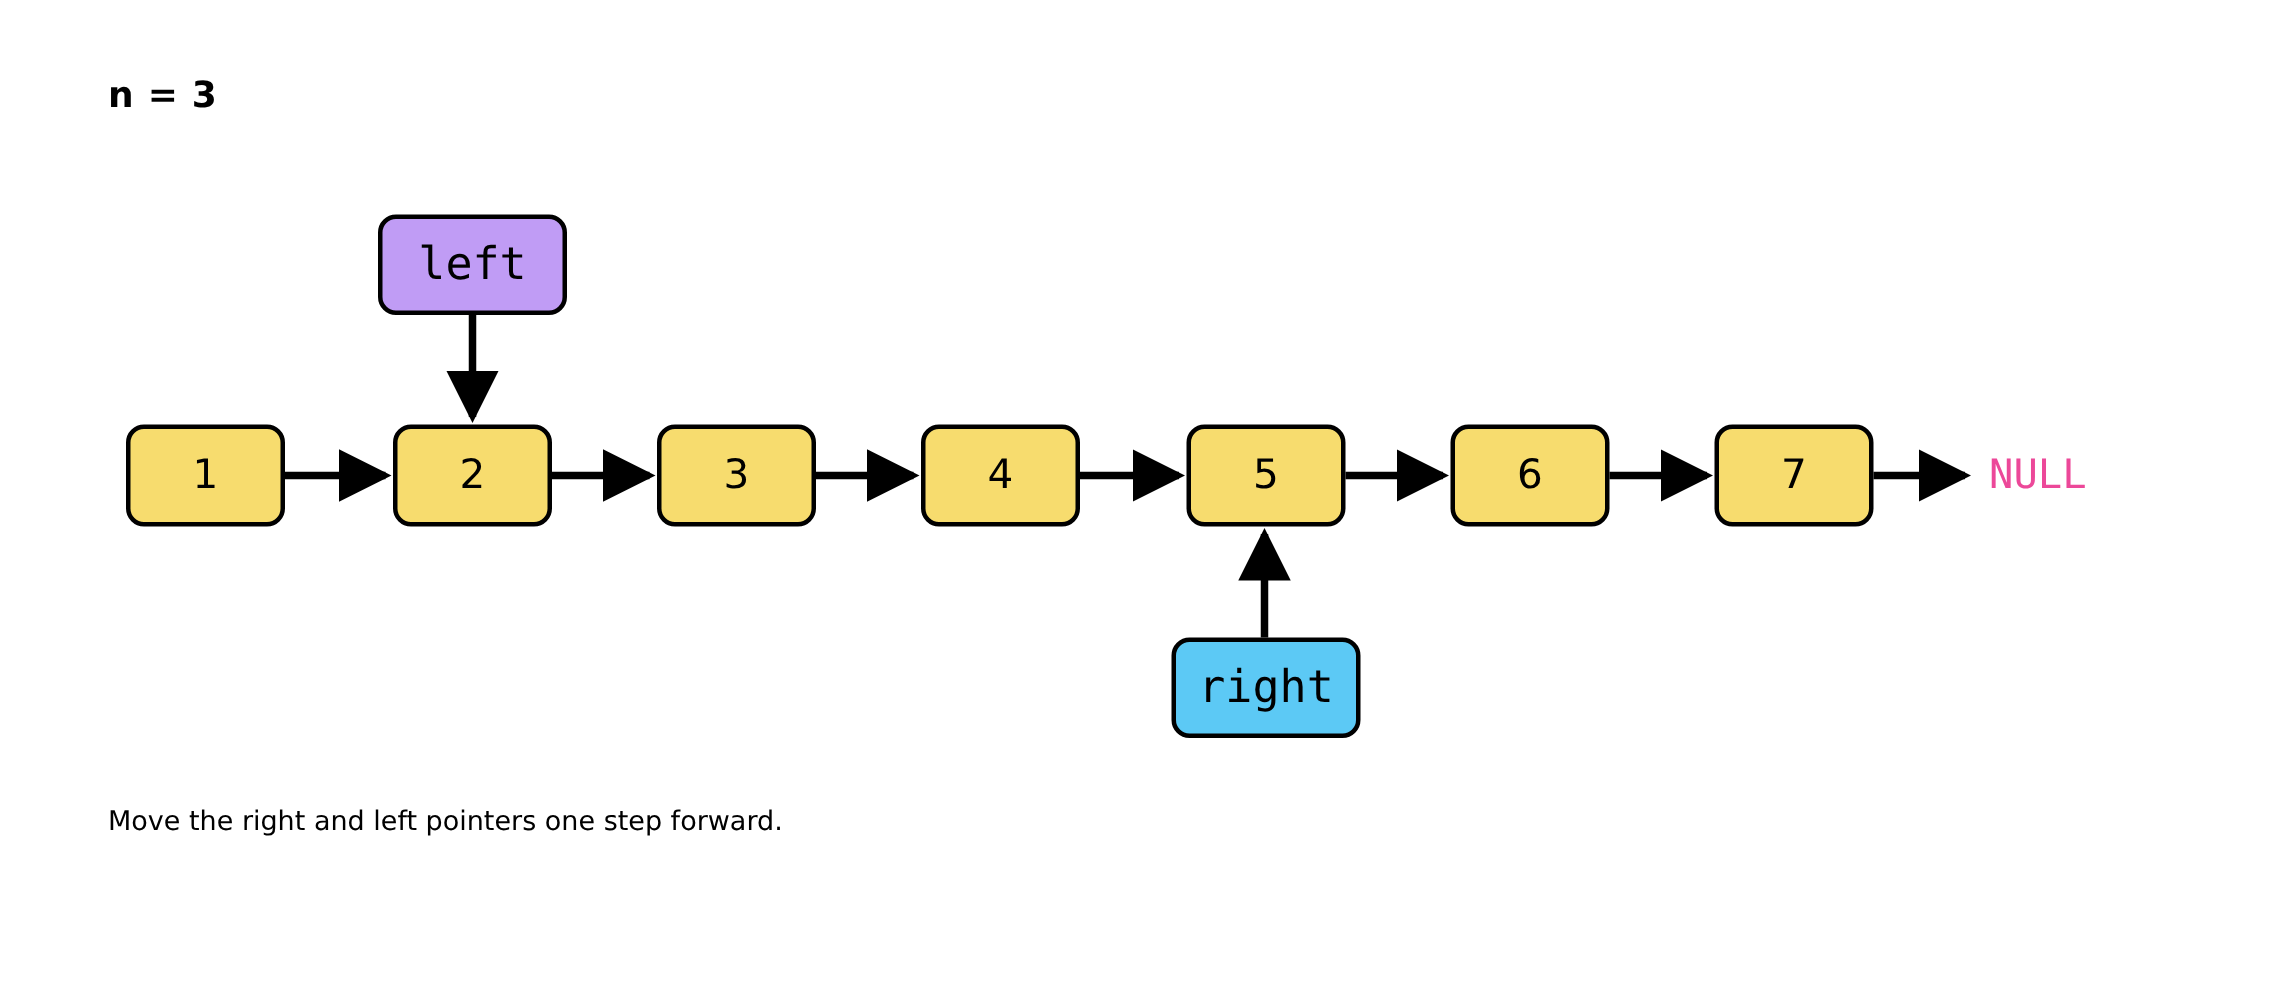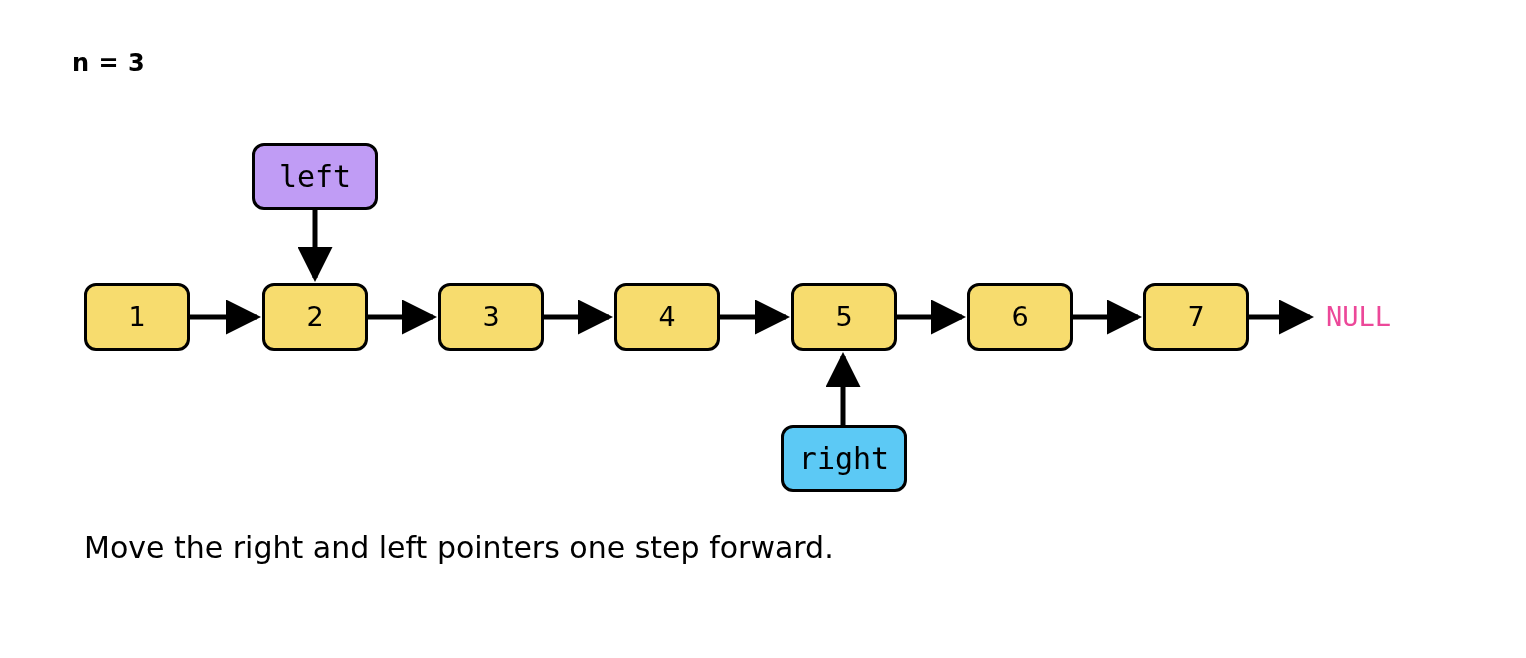--- a/index.html
+++ b/index.html
@@ -33,25 +33,25 @@
     font-weight: bold;
     font-size: 24px;
     letter-spacing: 0.5px;
     line-height: 30px;
     white-space: pre;
   }
 
   
   .caption {
     position: absolute;
-    left: 84px;
+    left: 72px;
     top: 531px;
     font-family: "DejaVu Sans", sans-serif;
     font-weight: normal;
-    font-size: 30px;
+    font-size: 18px;
     line-height: 34px;
     white-space: pre;
   }
 
   
   .node {
     position: absolute;
     width: 106px;
     height: 68px;
     box-sizing: border-box;

